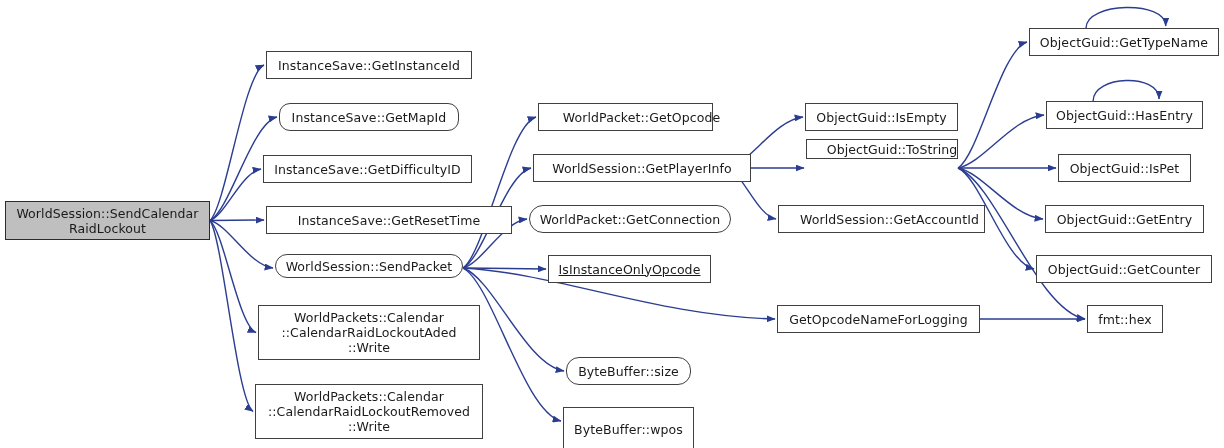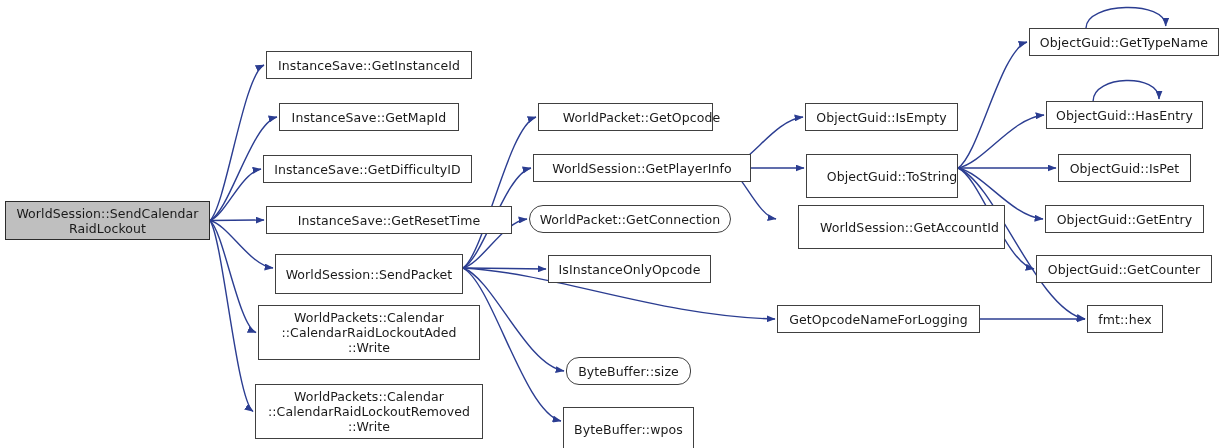--- a/index.html
+++ b/index.html
@@ -80,39 +80,39 @@
         <path d="M958,168 C996.1,183.1 1036.74,309.94 1085,319" fill="none" stroke="#2b3d91" stroke-width="1.4" marker-end="url(#arrow)"></path>
         <path d="M980,319 L1085,319" fill="none" stroke="#2b3d91" stroke-width="1.4" marker-end="url(#arrow)"></path>
         <path d="M1086,28 C1086,2 1165.8,0 1165.8,26" fill="none" stroke="#2b3d91" stroke-width="1.4" marker-end="url(#arrow)"></path>
         <path d="M1093.1,101 C1093.1,75 1159.04,73 1159.04,99" fill="none" stroke="#2b3d91" stroke-width="1.4" marker-end="url(#arrow)"></path>
       </g>
   </svg>
   <div id="nodes">
       <div class="node root" style="left: 5px; top: 201px; width: 205px; height: 39px;">WorldSession::SendCalendar
 RaidLockout</div>
       <div class="node" style="left: 266px; top: 51px; width: 206px; height: 28px;">InstanceSave::GetInstanceId</div>
-      <div class="node" style="left: 279px; top: 103px; width: 180px; height: 28px;">InstanceSave::GetMapId</div>
+      <div class="node" style="left: 279px; top: 103px; width: 180px; height: 28px; border-radius: 11px;">InstanceSave::GetMapId</div>
       <div class="node" style="left: 263px; top: 155px; width: 209px; height: 28px;">InstanceSave::GetDifficultyID</div>
       <div class="node" style="left: 266px; top: 206px; width: 246px; height: 28px;">InstanceSave::GetResetTime</div>
-      <div class="node" style="left: 275px; top: 254px; width: 188px; height: 40px;">WorldSession::SendPacket</div>
+      <div class="node" style="left: 275px; top: 254px; width: 188px; height: 24px; border-radius: 14px;">WorldSession::SendPacket</div>
       <div class="node" style="left: 258px; top: 305px; width: 222px; height: 55px;">WorldPackets::Calendar
 ::CalendarRaidLockoutAded
 ::Write</div>
       <div class="node" style="left: 255px; top: 384px; width: 228px; height: 55px;">WorldPackets::Calendar
 ::CalendarRaidLockoutRemoved
 ::Write</div>
       <div class="node" style="left: 538px; top: 103px; width: 175px; height: 28px; padding-left: 32px;">WorldPacket::GetOpcode</div>
       <div class="node" style="left: 533px; top: 154px; width: 218px; height: 28px;">WorldSession::GetPlayerInfo</div>
       <div class="node" style="left: 529px; top: 205px; width: 202px; height: 28px; border-radius: 14px;">WorldPacket::GetConnection</div>
-      <div class="node" style="left: 548px; top: 255px; width: 163px; height: 28px;">IsInstanceOnlyOpcode</div>
+      <div class="node" style="left: 548px; top: 255px; width: 163px; height: 28px; text-decoration: underline;">IsInstanceOnlyOpcode</div>
       <div class="node" style="left: 566px; top: 357px; width: 125px; height: 28px; border-radius: 13px;">ByteBuffer::size</div>
       <div class="node" style="left: 563px; top: 407px; width: 131px; height: 44px;">ByteBuffer::wpos</div>
       <div class="node" style="left: 805px; top: 103px; width: 153px; height: 28px;">ObjectGuid::IsEmpty</div>
-      <div class="node" style="left: 806px; top: 154px; width: 152px; height: 44px; padding-left: 20px;">ObjectGuid::ToString</div>
-      <div class="node" style="left: 798px; top: 205px; width: 207px; height: 44px; padding-left: 16px;">WorldSession::GetAccountId</div>
+      <div class="node" style="left: 806px; top: 139px; width: 152px; height: 20px; padding-left: 20px;">ObjectGuid::ToString</div>
+      <div class="node" style="left: 778px; top: 205px; width: 207px; height: 28px; padding-left: 16px;">WorldSession::GetAccountId</div>
       <div class="node" style="left: 777px; top: 305px; width: 203px; height: 28px;">GetOpcodeNameForLogging</div>
       <div class="node" style="left: 1029px; top: 28px; width: 190px; height: 28px;">ObjectGuid::GetTypeName</div>
       <div class="node" style="left: 1046px; top: 101px; width: 157px; height: 28px;">ObjectGuid::HasEntry</div>
       <div class="node" style="left: 1058px; top: 154px; width: 133px; height: 28px;">ObjectGuid::IsPet</div>
       <div class="node" style="left: 1045px; top: 205px; width: 159px; height: 28px;">ObjectGuid::GetEntry</div>
       <div class="node" style="left: 1036px; top: 255px; width: 176px; height: 28px;">ObjectGuid::GetCounter</div>
       <div class="node" style="left: 1087px; top: 305px; width: 76px; height: 28px;">fmt::hex</div>
     </div>
 </div>
 

